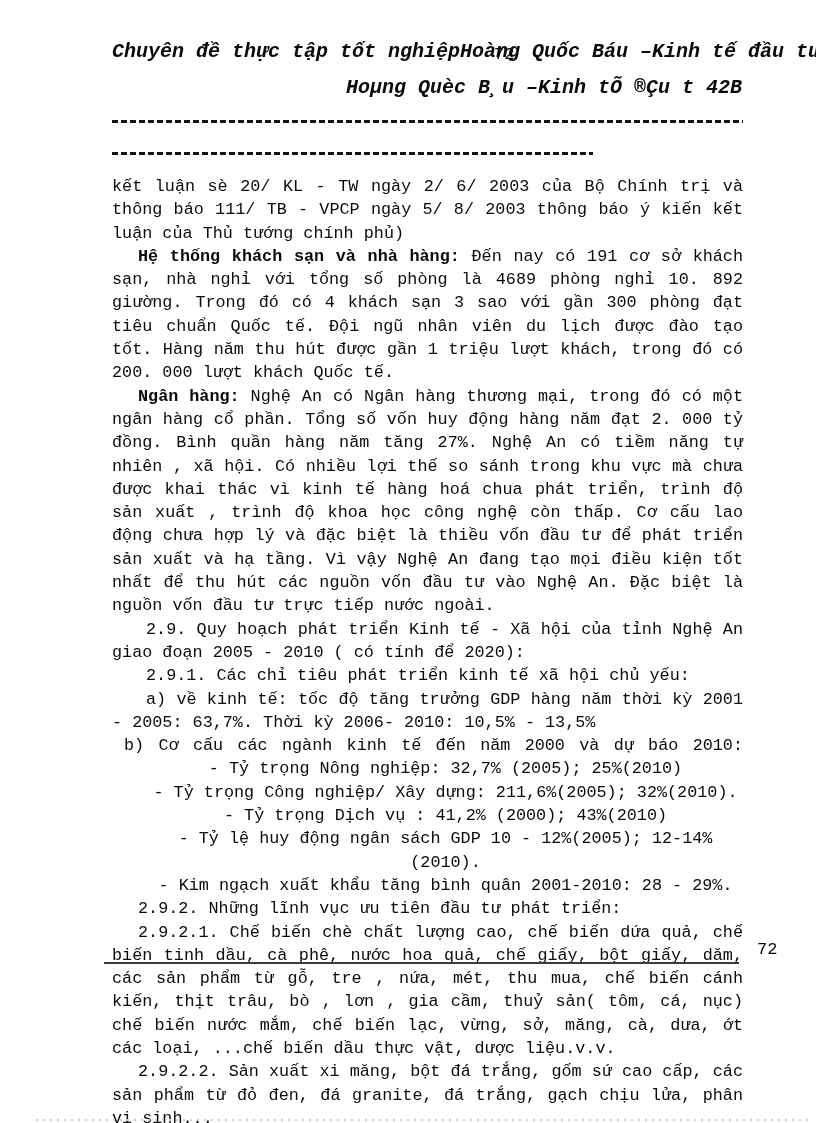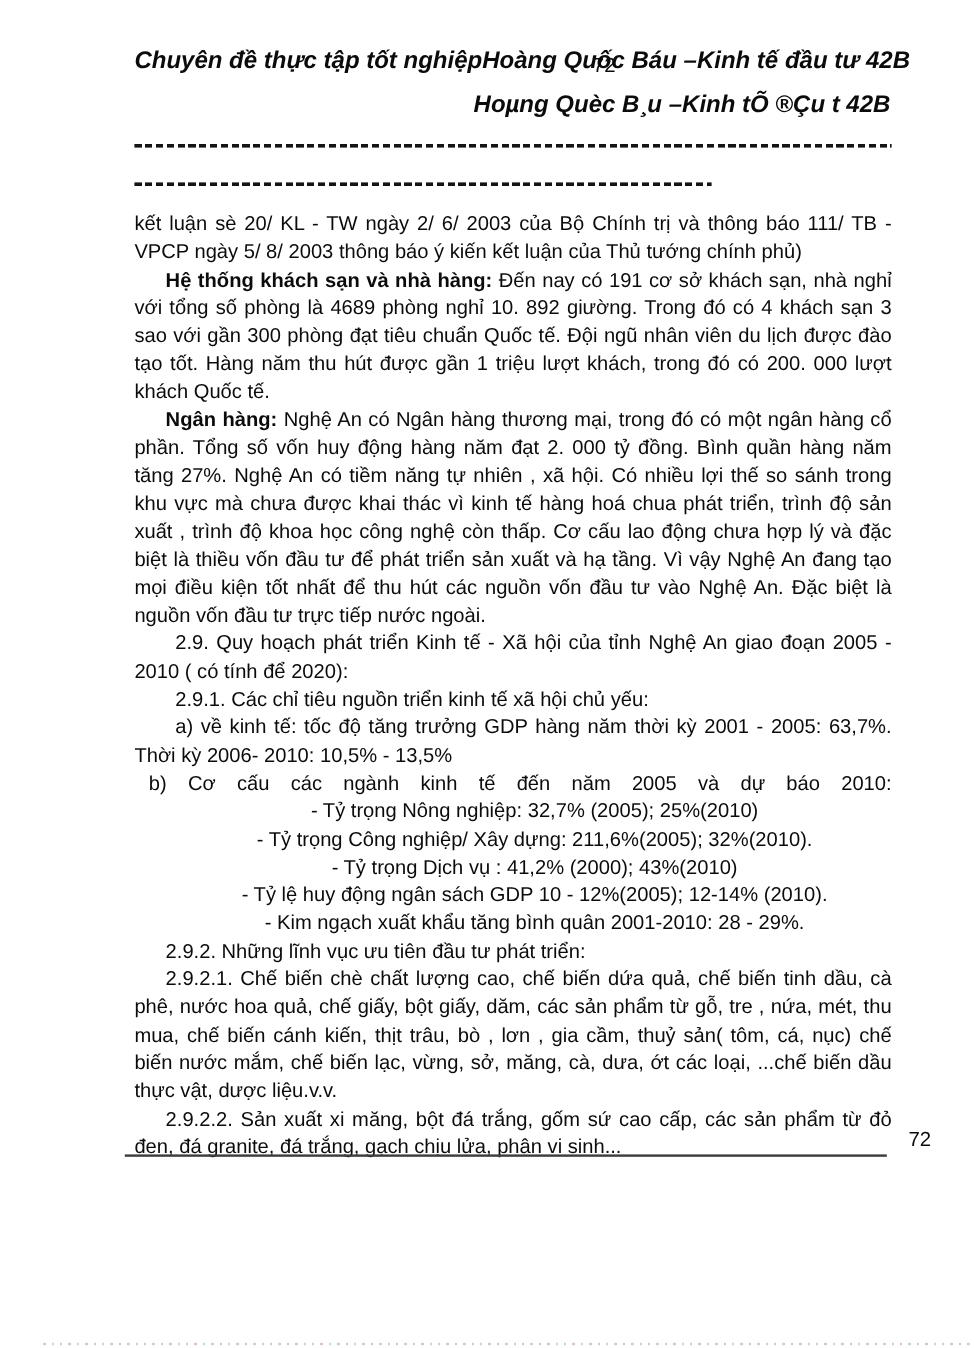--- a/index.html
+++ b/index.html
@@ -1,19 +1,19 @@
 <!DOCTYPE html>
 <html lang="vi"><head>
 <meta charset="utf-8">
 <title>Document page 72</title>
 <style>
   html,body { margin:0; padding:0; background:#ffffff; }
   .page {
     position:relative; width:816px; height:1123px; background:#ffffff;
-    font-family:Liberation Sans, sans-serif; color:#0b0b0b; overflow:hidden;
+    font-family:Liberation Mono, monospace; color:#0b0b0b; overflow:hidden;
   }
   
   .hdr1 {
     position:absolute; top:40px; left:112px; width:634px;
     display:flex; justify-content:space-between;
     font-style:italic; font-weight:bold; font-size:20px; white-space:nowrap;
   }
   .hdr72 {
     position:absolute; top:45px; left:494px; font-size:17px;
     font-style:normal; font-weight:normal;
@@ -83,27 +83,27 @@
     <p class="para ind26">
       <b>Hệ thống khách sạn và nhà hàng:</b><span> Đến nay có 191 cơ sở khách sạn, nhà nghỉ với tổng số phòng là 4689 phòng nghỉ 10. 892 giường. Trong đó có 4 khách sạn 3 sao với gần 300 phòng đạt tiêu chuẩn Quốc tế. Đội ngũ nhân viên du lịch được đào tạo tốt. Hàng năm thu hút được gần 1 triệu lượt khách, trong đó có 200. 000 lượt khách Quốc tế.</span>
     </p>
     <p class="para ind26">
       <b>Ngân hàng:</b><span> Nghệ An có Ngân hàng thương mại, trong đó có một ngân hàng cổ phần. Tổng số vốn huy động hàng năm đạt 2. 000 tỷ đồng. Bình quần hàng năm tăng 27%. Nghệ An có tiềm năng tự nhiên , xã hội. Có nhiều lợi thế so sánh trong khu vực mà chưa được khai thác vì kinh tế hàng hoá chua phát triển, trình độ sản xuất , trình độ khoa học công nghệ còn thấp. Cơ cấu lao động chưa hợp lý và đặc biệt là thiều vốn đầu tư để phát triển sản xuất và hạ tầng. Vì vậy Nghệ An đang tạo mọi điều kiện tốt nhất để thu hút các nguồn vốn đầu tư vào Nghệ An. Đặc biệt là nguồn vốn đầu tư trực tiếp nước ngoài.</span>
     </p>
     <p class="para ind34">
       <span>2.9. Quy hoạch phát triển Kinh tế - Xã hội của tỉnh Nghệ An giao đoạn 2005 - 2010 ( có tính để 2020):</span>
     </p>
     <p class="para ind34">
-      <span>2.9.1. Các chỉ tiêu nguồn triển kinh tế xã hội chủ yếu:</span>
+      <span>2.9.1. Các chỉ tiêu phát triển kinh tế xã hội chủ yếu:</span>
     </p>
     <p class="para ind34">
       <span>a) về kinh tế: tốc độ tăng trưởng GDP hàng năm thời kỳ 2001 - 2005: 63,7%. Thời kỳ 2006- 2010: 10,5% - 13,5%</span>
     </p>
     <p class="para ind12 fj">
-      <span>b) Cơ cấu các ngành kinh tế đến năm 2005 và dự báo 2010:</span>
+      <span>b) Cơ cấu các ngành kinh tế đến năm 2000 và dự báo 2010:</span>
     </p>
 
     <p class="para li">- Tỷ trọng Nông nghiệp: 32,7% (2005); 25%(2010)</p>
     <p class="para li">- Tỷ trọng Công nghiệp/ Xây dựng: 211,6%(2005); 32%(2010).</p>
     <p class="para li">- Tỷ trọng Dịch vụ : 41,2% (2000); 43%(2010)</p>
     <p class="para li">- Tỷ lệ huy động ngân sách GDP 10 - 12%(2005); 12-14% (2010).</p>
     <p class="para li">- Kim ngạch xuất khẩu tăng bình quân 2001-2010:  28 - 29%.</p>
 
     <p class="para ind26">
       <span>2.9.2. Những lĩnh vục ưu tiên đầu tư phát triển:</span>

